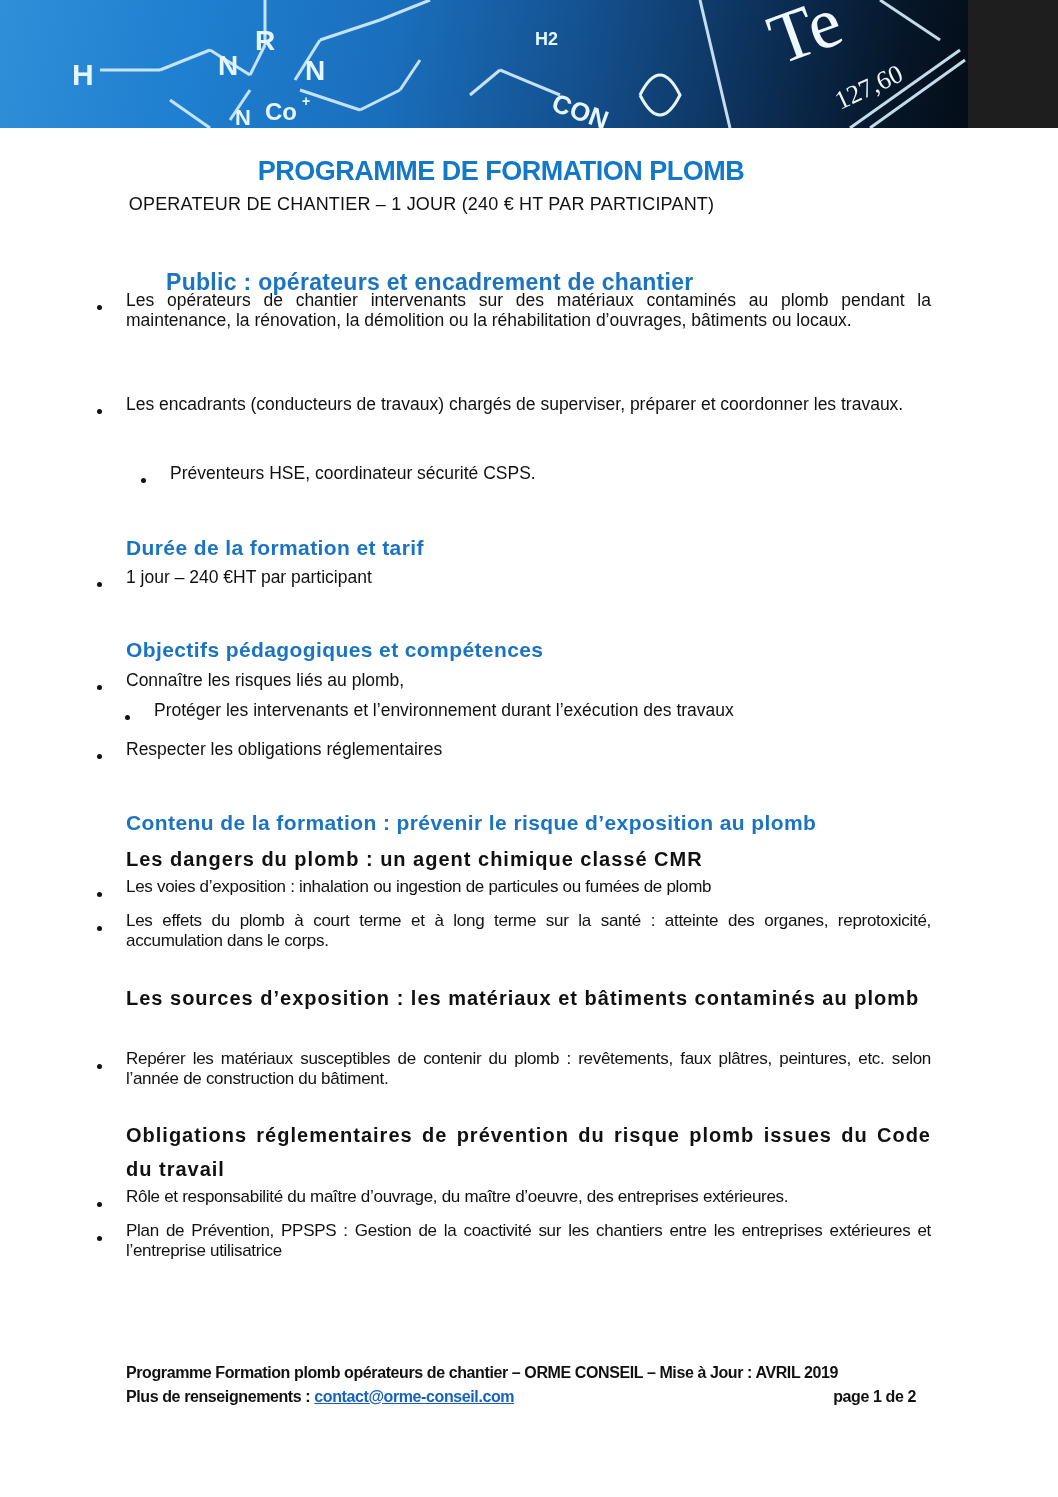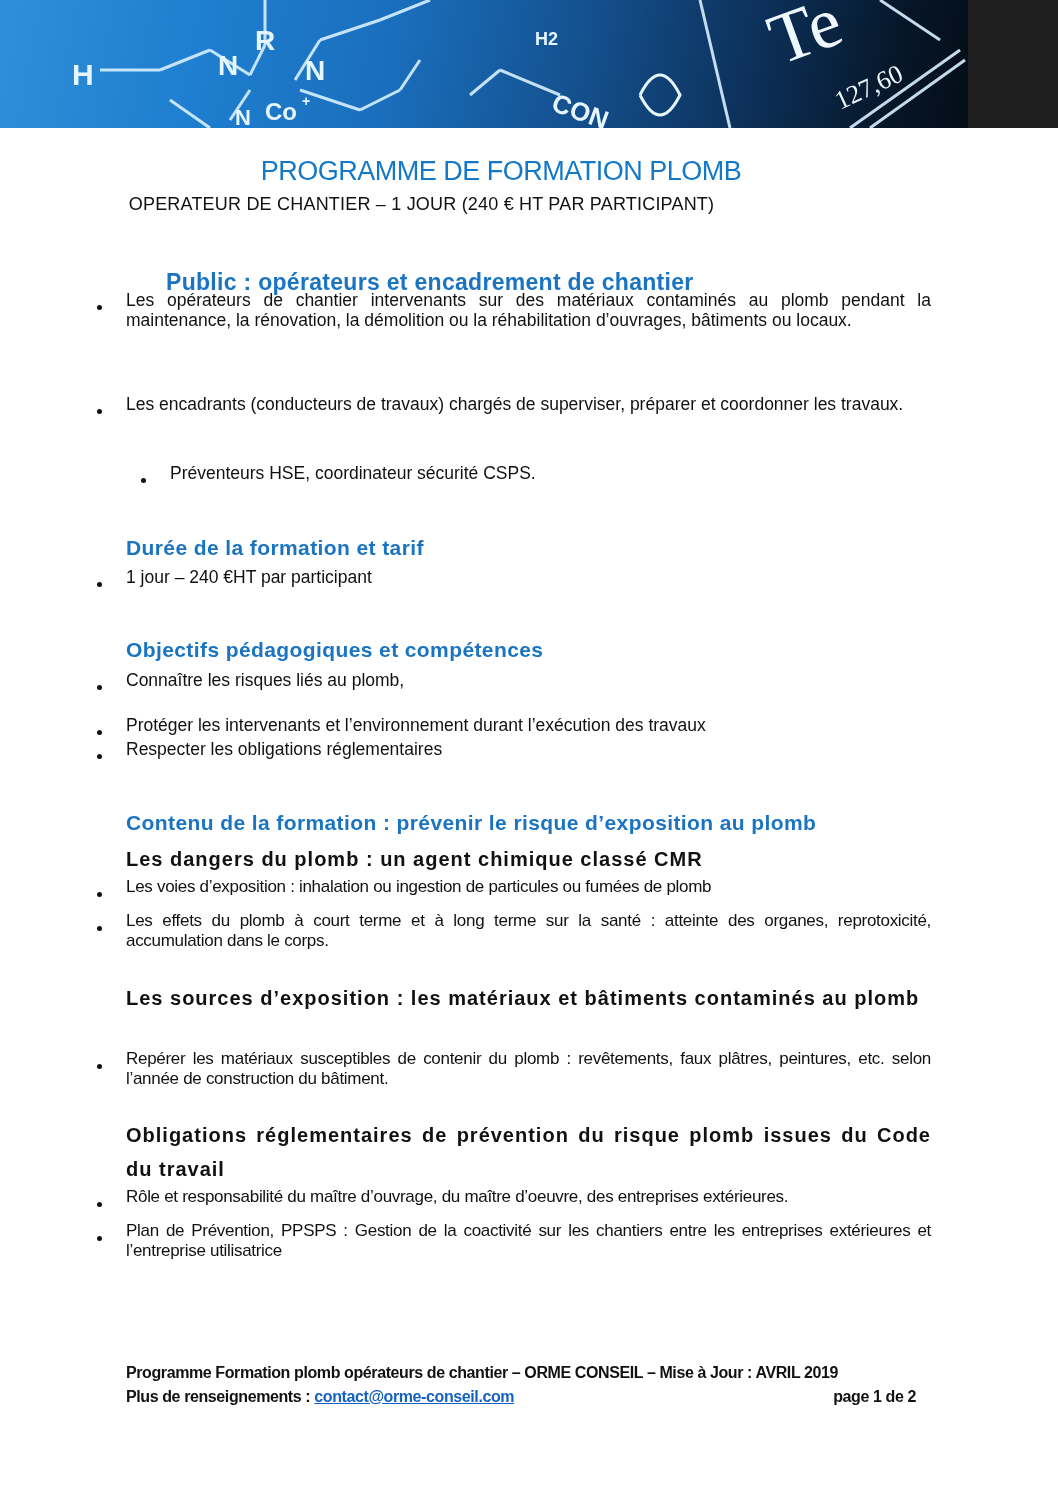--- a/index.html
+++ b/index.html
@@ -5,21 +5,21 @@
   html, body { margin: 0; padding: 0; background: #ffffff; }
   body { width: 1058px; height: 1497px; position: relative; overflow: hidden; font-family: "Liberation Sans", sans-serif; color: #111; }
 
   .banner { position: absolute; left: 0; top: 0; width: 1058px; height: 128px; overflow: hidden; }
   .banner-art { position: absolute; left: 0; top: 0; width: 968px; height: 128px;
     background: linear-gradient(100deg, #2f8fd8 0%, #1f7fd0 20%, #1a6fbd 40%, #14508e 60%, #0c2f57 78%, #061628 92%, #040d18 100%); }
   .banner-dark { position: absolute; left: 968px; top: 0; width: 90px; height: 128px; background: #1e1e1e; }
   .banner svg { position: absolute; left: 0; top: 0; }
 
   .title { position: absolute; left: 0; width: 1002px; top: 156px; text-align: center; color: #1478c8;
-    font-family: "Liberation Sans Narrow", "Liberation Sans", sans-serif; font-size: 27px; letter-spacing: -0.5px; }
+    font-family: "Liberation Sans Narrow", "Liberation Sans", sans-serif; font-size: 27px; letter-spacing: -0.5px; font-weight: bold; }
   .subtitle { position: absolute; left: 0; width: 843px; top: 194px; text-align: center; color: #111;
     font-size: 18px; letter-spacing: 0.2px; }
 
   .h2 { position: absolute; left: 126px; color: #1a74c2; font-weight: bold; }
   .h2.arial { font-size: 23px; letter-spacing: 0.3px; }
   .h2.cal { font-size: 21px; letter-spacing: 0.4px; text-align: right; }
   .h3 { position: absolute; left: 126px; width: 805px; color: #111; font-weight: bold; font-size: 20px; letter-spacing: 1px; line-height: 34px; text-align: justify; }
 
   .bullet { position: absolute; left: 126px; width: 805px; font-size: 17.5px; line-height: 20px; text-align: justify; text-align-last: left; }
   .bullet::before { content: ""; position: absolute; left: -29px; top: 15px; width: 5px; height: 5px; border-radius: 50%; background: #111; }
@@ -84,21 +84,21 @@
 <div class="h2 arial" style="top:269px;margin-left:40px;">Public : opérateurs et encadrement de chantier</div>
 <div class="bullet" style="top:290px;">Les opérateurs de chantier intervenants sur des matériaux contaminés au plomb pendant la maintenance, la rénovation, la démolition ou la réhabilitation d’ouvrages, bâtiments ou locaux.</div>
 <div class="bullet" style="top:394px;">Les encadrants (conducteurs de travaux) chargés de superviser, préparer et coordonner les travaux.</div>
 <div class="bullet" style="top:463px;margin-left:44px;">Préventeurs HSE, coordinateur sécurité CSPS.</div>
 
 <div class="h2 cal" style="top:536px;">Durée de la formation et tarif</div>
 <div class="bullet" style="top:567px;">1 jour – 240 €HT par participant</div>
 
 <div class="h2 cal" style="top:638px;">Objectifs pédagogiques et compétences</div>
 <div class="bullet" style="top:670px;">Connaître les risques liés au plomb,</div>
-<div class="bullet" style="top:715px;">Protéger les intervenants et l’environnement durant l’exécution des travaux</div>
+<div class="bullet" style="top:700px;margin-left:28px;">Protéger les intervenants et l’environnement durant l’exécution des travaux</div>
 <div class="bullet" style="top:739px;">Respecter les obligations réglementaires</div>
 
 <div class="h2 cal" style="top:811px;">Contenu de la formation : prévenir le risque d’exposition au plomb</div>
 
 <div class="h3" style="top:842px;">Les dangers du plomb : un agent chimique classé CMR</div>
 <div class="bullet narrow" style="top:877px;">Les voies d’exposition : inhalation ou ingestion de particules ou fumées de plomb</div>
 <div class="bullet narrow" style="top:911px;">Les effets du plomb à court terme et à long terme sur la santé : atteinte des organes, reprotoxicité, accumulation dans le corps.</div>
 
 <div class="h3" style="top:981px;">Les sources d’exposition : les matériaux et bâtiments contaminés au plomb</div>
 <div class="bullet narrow" style="top:1049px;">Repérer les matériaux susceptibles de contenir du plomb : revêtements, faux plâtres, peintures, etc. selon l’année de construction du bâtiment.</div>

